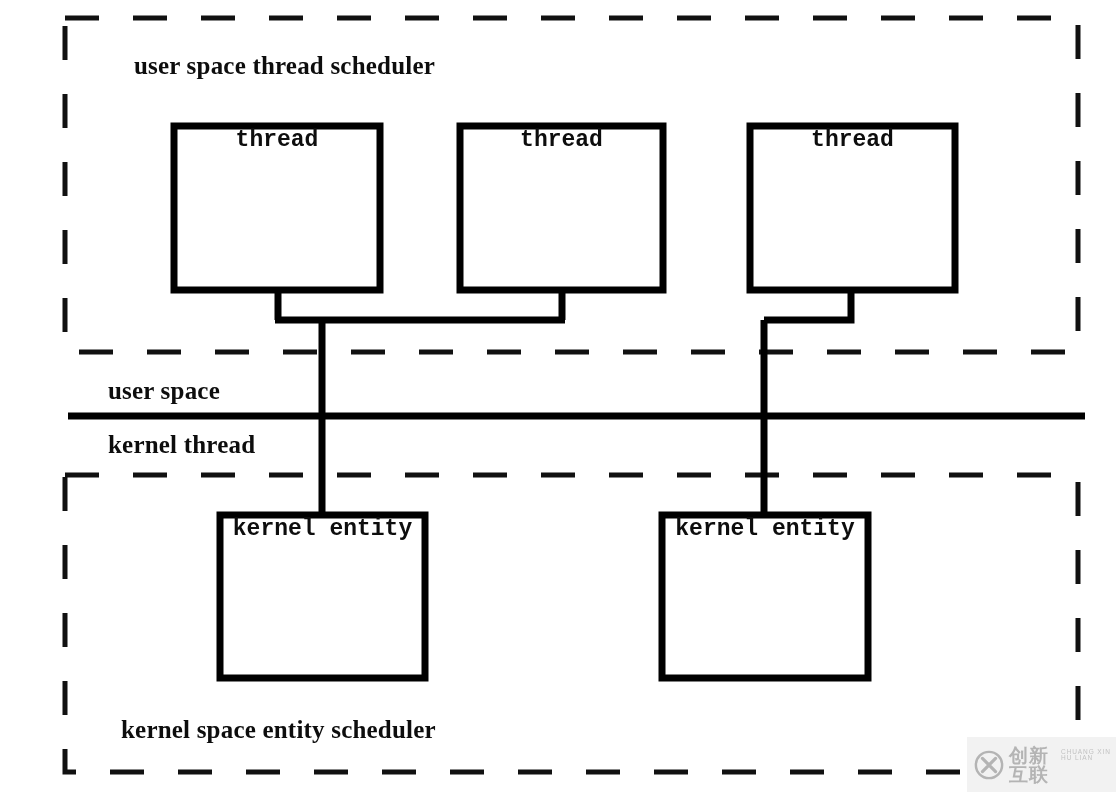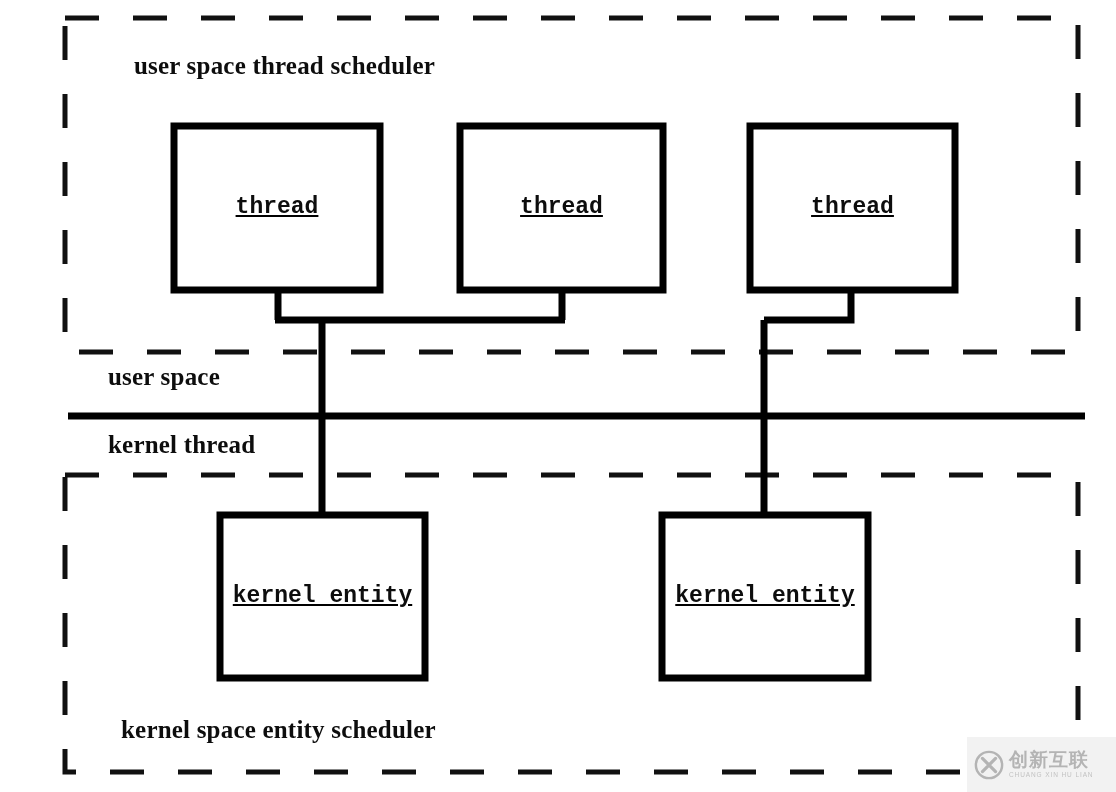--- a/index.html
+++ b/index.html
@@ -43,24 +43,23 @@
     font-family: "Liberation Mono", monospace;
     font-size: 23px;
     font-weight: 700;
     color: #0d0d0d;
     text-align: center;
     line-height: 1.28;
   }
   .box-text-wrap {
     position: absolute;
     display: flex;
-    align-items: center;
+    align-items: flex-start;
     justify-content: center;
     text-align: center;
-    text-decoration: underline;
   }
 
   
   #watermark {
     position: absolute;
     left: 967px;
     top: 737px;
     width: 149px;
     height: 55px;
     background: #f2f2f2;
@@ -71,21 +70,21 @@
     padding-left: 7px;
     box-sizing: border-box;
   }
   #watermark .wm-logo {
     flex: 0 0 auto;
     width: 30px;
     height: 30px;
   }
   #watermark .wm-text {
     display: flex;
-    flex-direction: column;
+    flex-direction: row;
     justify-content: center;
     line-height: 1;
   }
   #watermark .wm-main {
     font-family: "Liberation Sans", sans-serif;
     font-size: 19px;
     font-weight: 700;
     color: #b4b4b4;
     letter-spacing: 1px;
   }
@@ -134,21 +133,21 @@
     <g>
       <rect x="220" y="515" width="205" height="163" fill="#ffffff" stroke="#000000" stroke-width="7"></rect>
       <rect x="662" y="515" width="206" height="163" fill="#ffffff" stroke="#000000" stroke-width="7"></rect>
     </g>
   </svg>
 
   <div class="label serif-label" style="left:121px; top:716px;">kernel space entity scheduler</div>
 
   <div class="label serif-label" style="left:134px; top:52px;">user space thread scheduler</div>
 
-  <div class="label serif-label" style="left:108px; top:363px;">user space</div>
+  <div class="label serif-label" style="left:108px; top:377px;">user space</div>
 
   <div class="label serif-label" style="left:108px; top:431px;">kernel thread</div>
 
   <div class="box-text-wrap" style="left:174px; top:126px; width:206px; height:164px;">
     <span class="mono-label">thread</span>
   </div>
 
   <div class="box-text-wrap" style="left:460px; top:126px; width:203px; height:164px;">
     <span class="mono-label">thread</span>
   </div>

